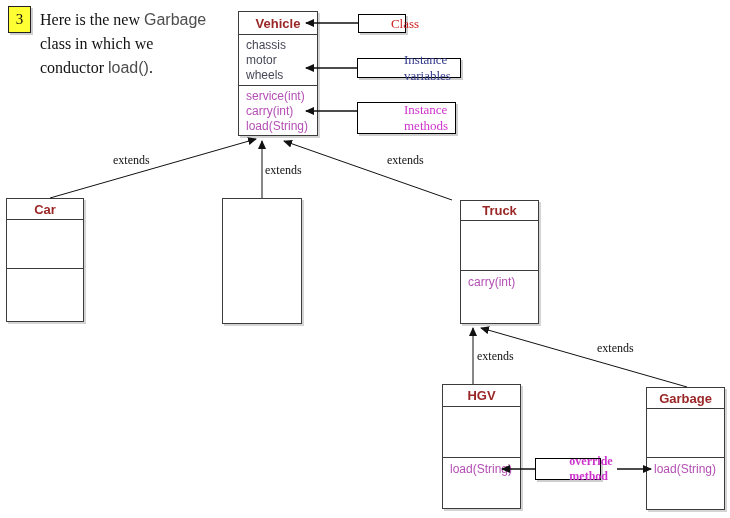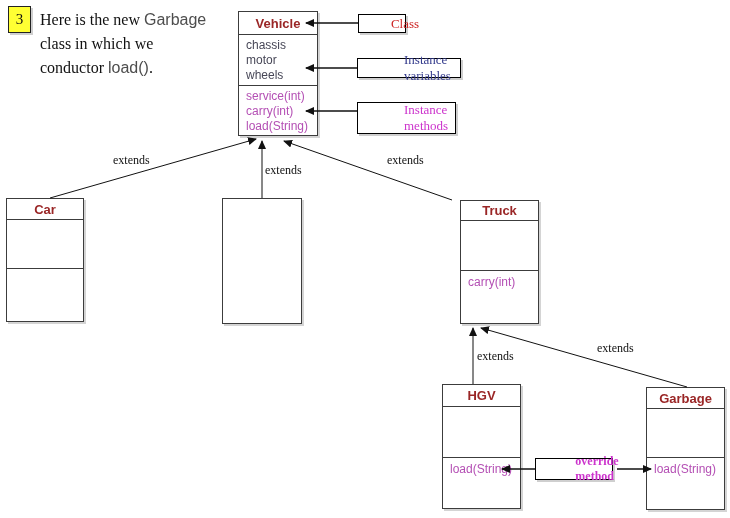--- a/index.html
+++ b/index.html
@@ -92,21 +92,21 @@
 
   <div class="anno-box" style="left:358px;top:14px;width:46px;height:19px;color:var(--label-red,#cc2222);">
     <span>Class</span>
   </div>
   <div class="anno-box" style="left:357px;top:58px;width:104px;height:20px;color:var(--navy,#333a8c);">
     <span>Instance variables</span>
   </div>
   <div class="anno-box" style="left:357px;top:102px;width:99px;height:32px;color:var(--magenta,#cc33cc);">
     <span>Instance methods</span>
   </div>
-  <div class="anno-box" style="left:535px;top:458px;width:78px;height:22px;color:var(--magenta,#cc33cc);font-size:12px;font-weight:600;">
+  <div class="anno-box" style="left:535px;top:458px;width:66px;height:22px;color:var(--magenta,#cc33cc);font-size:12px;font-weight:600;">
     <span>override method</span>
   </div>
 
   <div class="extends" style="left:113px;top:153px;">extends</div>
   <div class="extends" style="left:265px;top:163px;">extends</div>
   <div class="extends" style="left:387px;top:153px;">extends</div>
   <div class="extends" style="left:477px;top:349px;">extends</div>
   <div class="extends" style="left:597px;top:341px;">extends</div>
 
   <svg id="arrows" viewBox="0 0 730 518" xmlns="http://www.w3.org/2000/svg">

